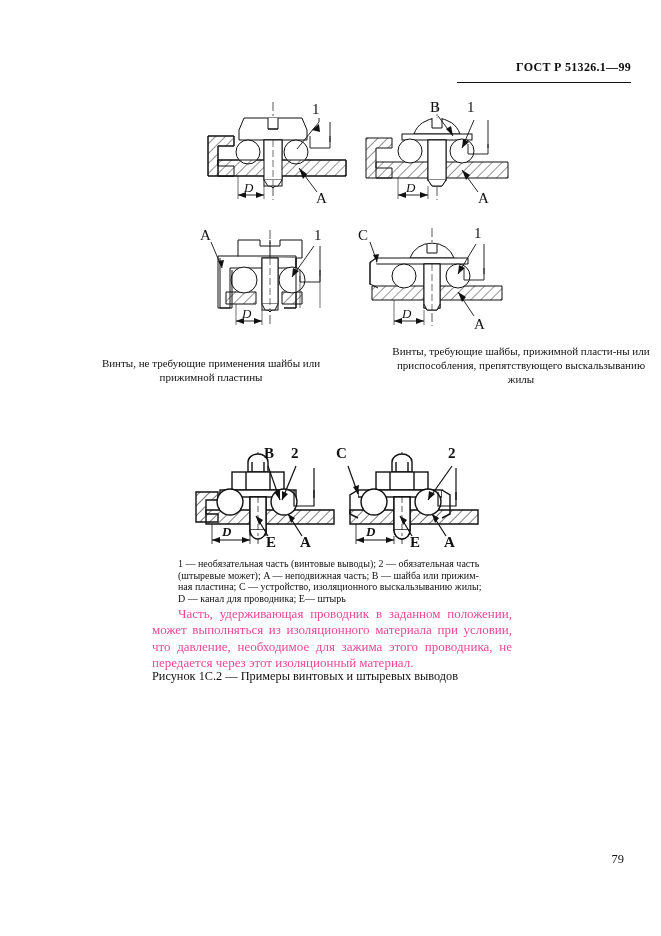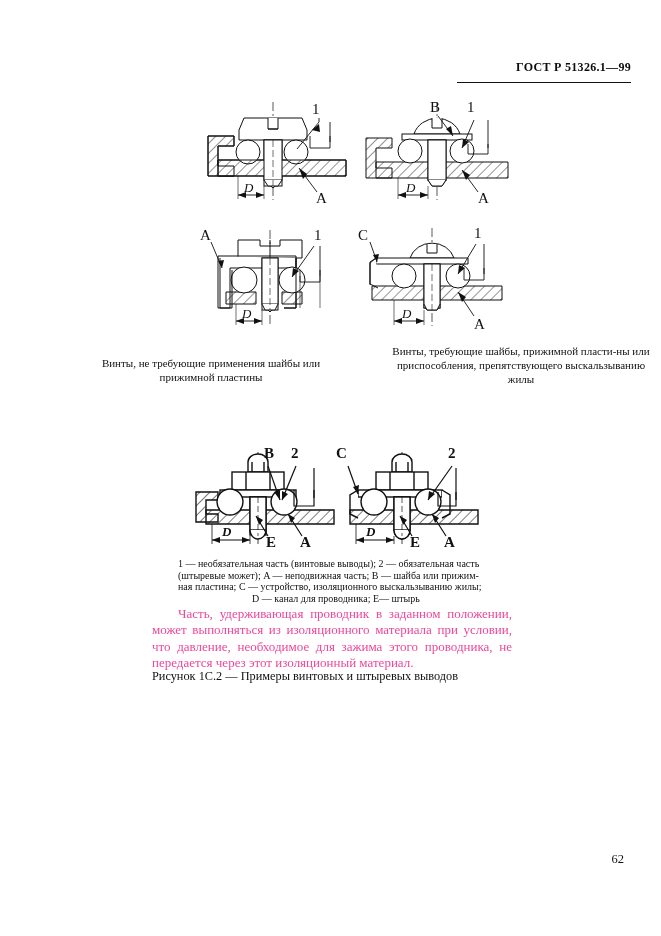--- a/index.html
+++ b/index.html
@@ -26,21 +26,21 @@
   .caption{
     position:absolute;
     font-size:11px;line-height:14px;text-align:center;
     color:#111;
   }
   .legend{
     position:absolute;left:178px;top:558px;width:316px;
     font-size:10px;line-height:11.6px;color:#111;text-align:justify;
   }
   .legend .ln{display:block;}
-  .legend .c{display:block;text-align:center;}
+  .legend .c{display:block;text-align:left;}
   .body-par{
     position:absolute;left:152px;top:606px;width:360px;
     font-size:13px;line-height:16.4px;color:#ec4899;text-align:justify;
     text-indent:26px;
   }
   .fig-caption{
     position:absolute;left:152px;top:668px;width:360px;
     font-size:12.3px;line-height:16.4px;color:#111;text-align:left;
   }
   .page-num{
@@ -420,15 +420,15 @@
     <span class="ln">1 — необязательная часть (винтовые выводы); 2 — обязательная часть</span>
     <span class="ln">(штыревые может); A — неподвижная часть; B — шайба или прижим-</span>
     <span class="ln">ная пластина; C — устройство, изоляционного выскальзыванию жилы;</span>
     <span class="c">D — канал для проводника; E— штырь</span>
   </div>
 
   <div class="body-par">Часть, удерживающая проводник в заданном положении, может выполняться из изоляционного материала при условии, что давление, необходимое для зажима этого проводника, не передается через этот изоляционный материал.</div>
 
   <div class="fig-caption">Рисунок 1С.2 — Примеры винтовых и штыревых выводов</div>
 
-  <div class="page-num">62</div>
+  <div class="page-num">79</div>
 
 </div>
 
 </body></html>

